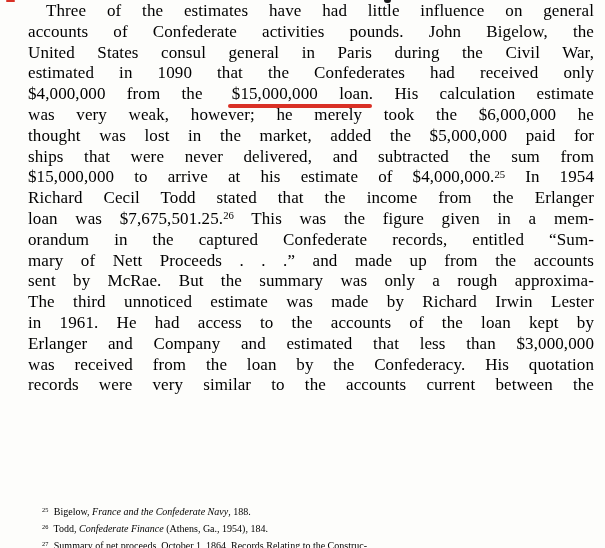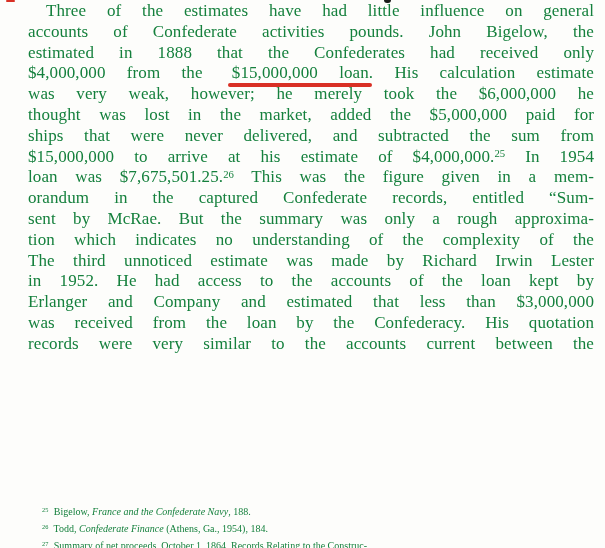--- a/index.html
+++ b/index.html
@@ -47,39 +47,41 @@
     border-radius:2px;
   }
   
   .artifact{ position:absolute; }
   .artifact.red-dash{ left:6px;top:0;width:9px;height:2px;background:var(--accent,#d93025);border-radius:1px; }
   .artifact.ink-loop{ left:384px;top:0;width:7px;height:3px;background:#1c1c1c;border-radius:0 0 3px 3px; }
 </style>
 </head>
 <body>
 
-<div class="page" style="background: rgb(253, 253, 251); color: #15803d;">
+<div class="page" style="background: rgb(253, 253, 251); color: #000000;">
   <span class="artifact red-dash"></span>
   <span class="artifact ink-loop"></span>
 
   <div class="body-text" id="body-text">
       <div class="bline indent"><span>Three of the estimates have had little influence on general</span></div>
       <div class="bline"><span>accounts of Confederate activities pounds. John Bigelow, the</span></div>
-      <div class="bline"><span>estimated in 1888 that the Confederates had received only</span></div>
+      <div class="bline"><span>United States consul general in Paris during the Civil War,</span></div>
+      <div class="bline"><span>estimated in 1090 that the Confederates had received only</span></div>
       <div class="bline"><span>$4,000,000 from the </span><span class="ru">$15,000,000 loan</span><span>. His calculation estimate</span></div>
       <div class="bline"><span>was very weak, however; he merely took the $6,000,000 he</span></div>
       <div class="bline"><span>thought was lost in the market, added the $5,000,000 paid for</span></div>
       <div class="bline"><span>ships that were never delivered, and subtracted the sum from</span></div>
       <div class="bline"><span>$15,000,000 to arrive at his estimate of $4,000,000.</span><span class="sup">25</span><span> In 1954</span></div>
+      <div class="bline"><span>Richard Cecil Todd stated that the income from the Erlanger</span></div>
       <div class="bline"><span>loan was $7,675,501.25.</span><span class="sup">26</span><span> This was the figure given in a mem-</span></div>
       <div class="bline"><span>orandum in the captured Confederate records, entitled “Sum-</span></div>
+      <div class="bline"><span>mary of Nett Proceeds . . .” and made up from the accounts</span></div>
       <div class="bline"><span>sent by McRae. But the summary was only a rough approxima-</span></div>
-      <div class="bline"><span>tion which indicates no understanding of the complexity of the</span></div>
       <div class="bline"><span>The third unnoticed estimate was made by Richard Irwin Lester</span></div>
-      <div class="bline"><span>in 1952. He had access to the accounts of the loan kept by</span></div>
+      <div class="bline"><span>in 1961. He had access to the accounts of the loan kept by</span></div>
       <div class="bline"><span>Erlanger and Company and estimated that less than $3,000,000</span></div>
       <div class="bline"><span>was received from the loan by the Confederacy. His quotation</span></div>
       <div class="bline"><span>records were very similar to the accounts current between the</span></div>
     </div>
 
   <div class="footnotes" id="footnotes">
       <div class="fline indent"><span class="sup fn">25</span><span> Bigelow, </span><span class="it">France and the Confederate Navy</span><span>, 188.</span></div>
       <div class="fline indent"><span class="sup fn">26</span><span> Todd, </span><span class="it">Confederate Finance</span><span> (Athens, Ga., 1954), 184.</span></div>
       <div class="fline indent"><span class="sup fn">27</span><span> Summary of net proceeds, October 1, 1864, Records Relating to the Construc-</span></div>
     </div>

